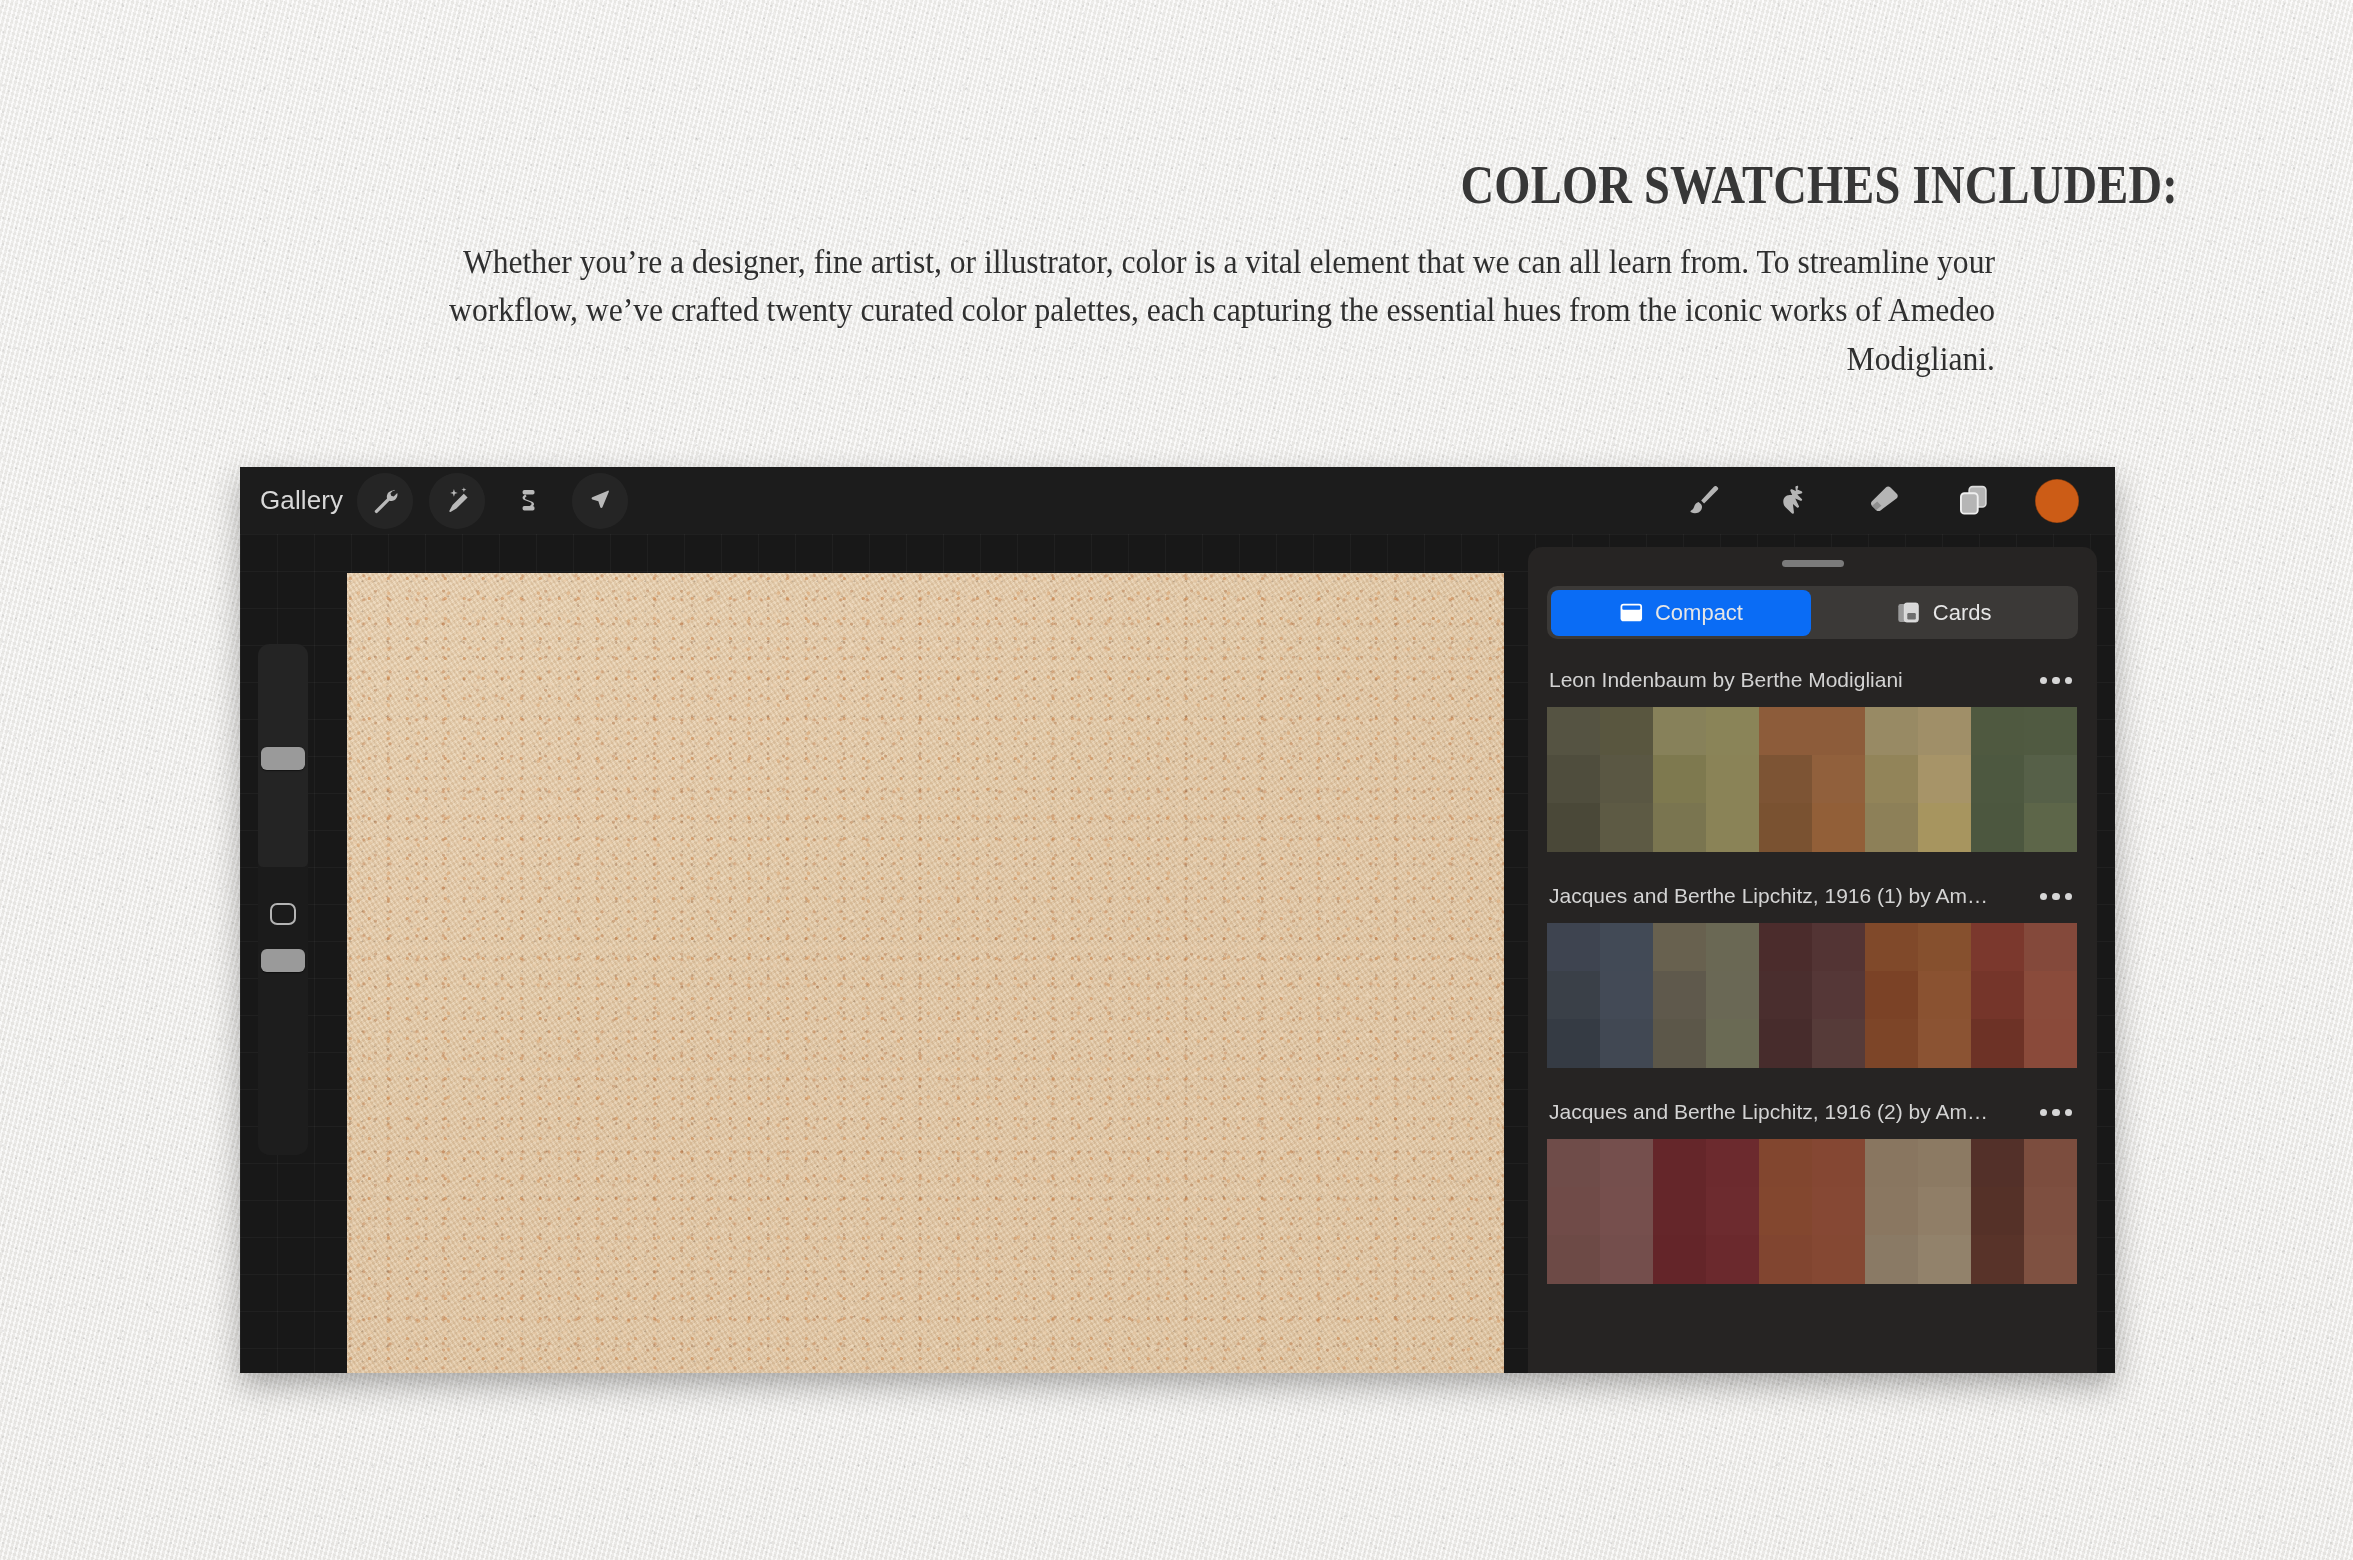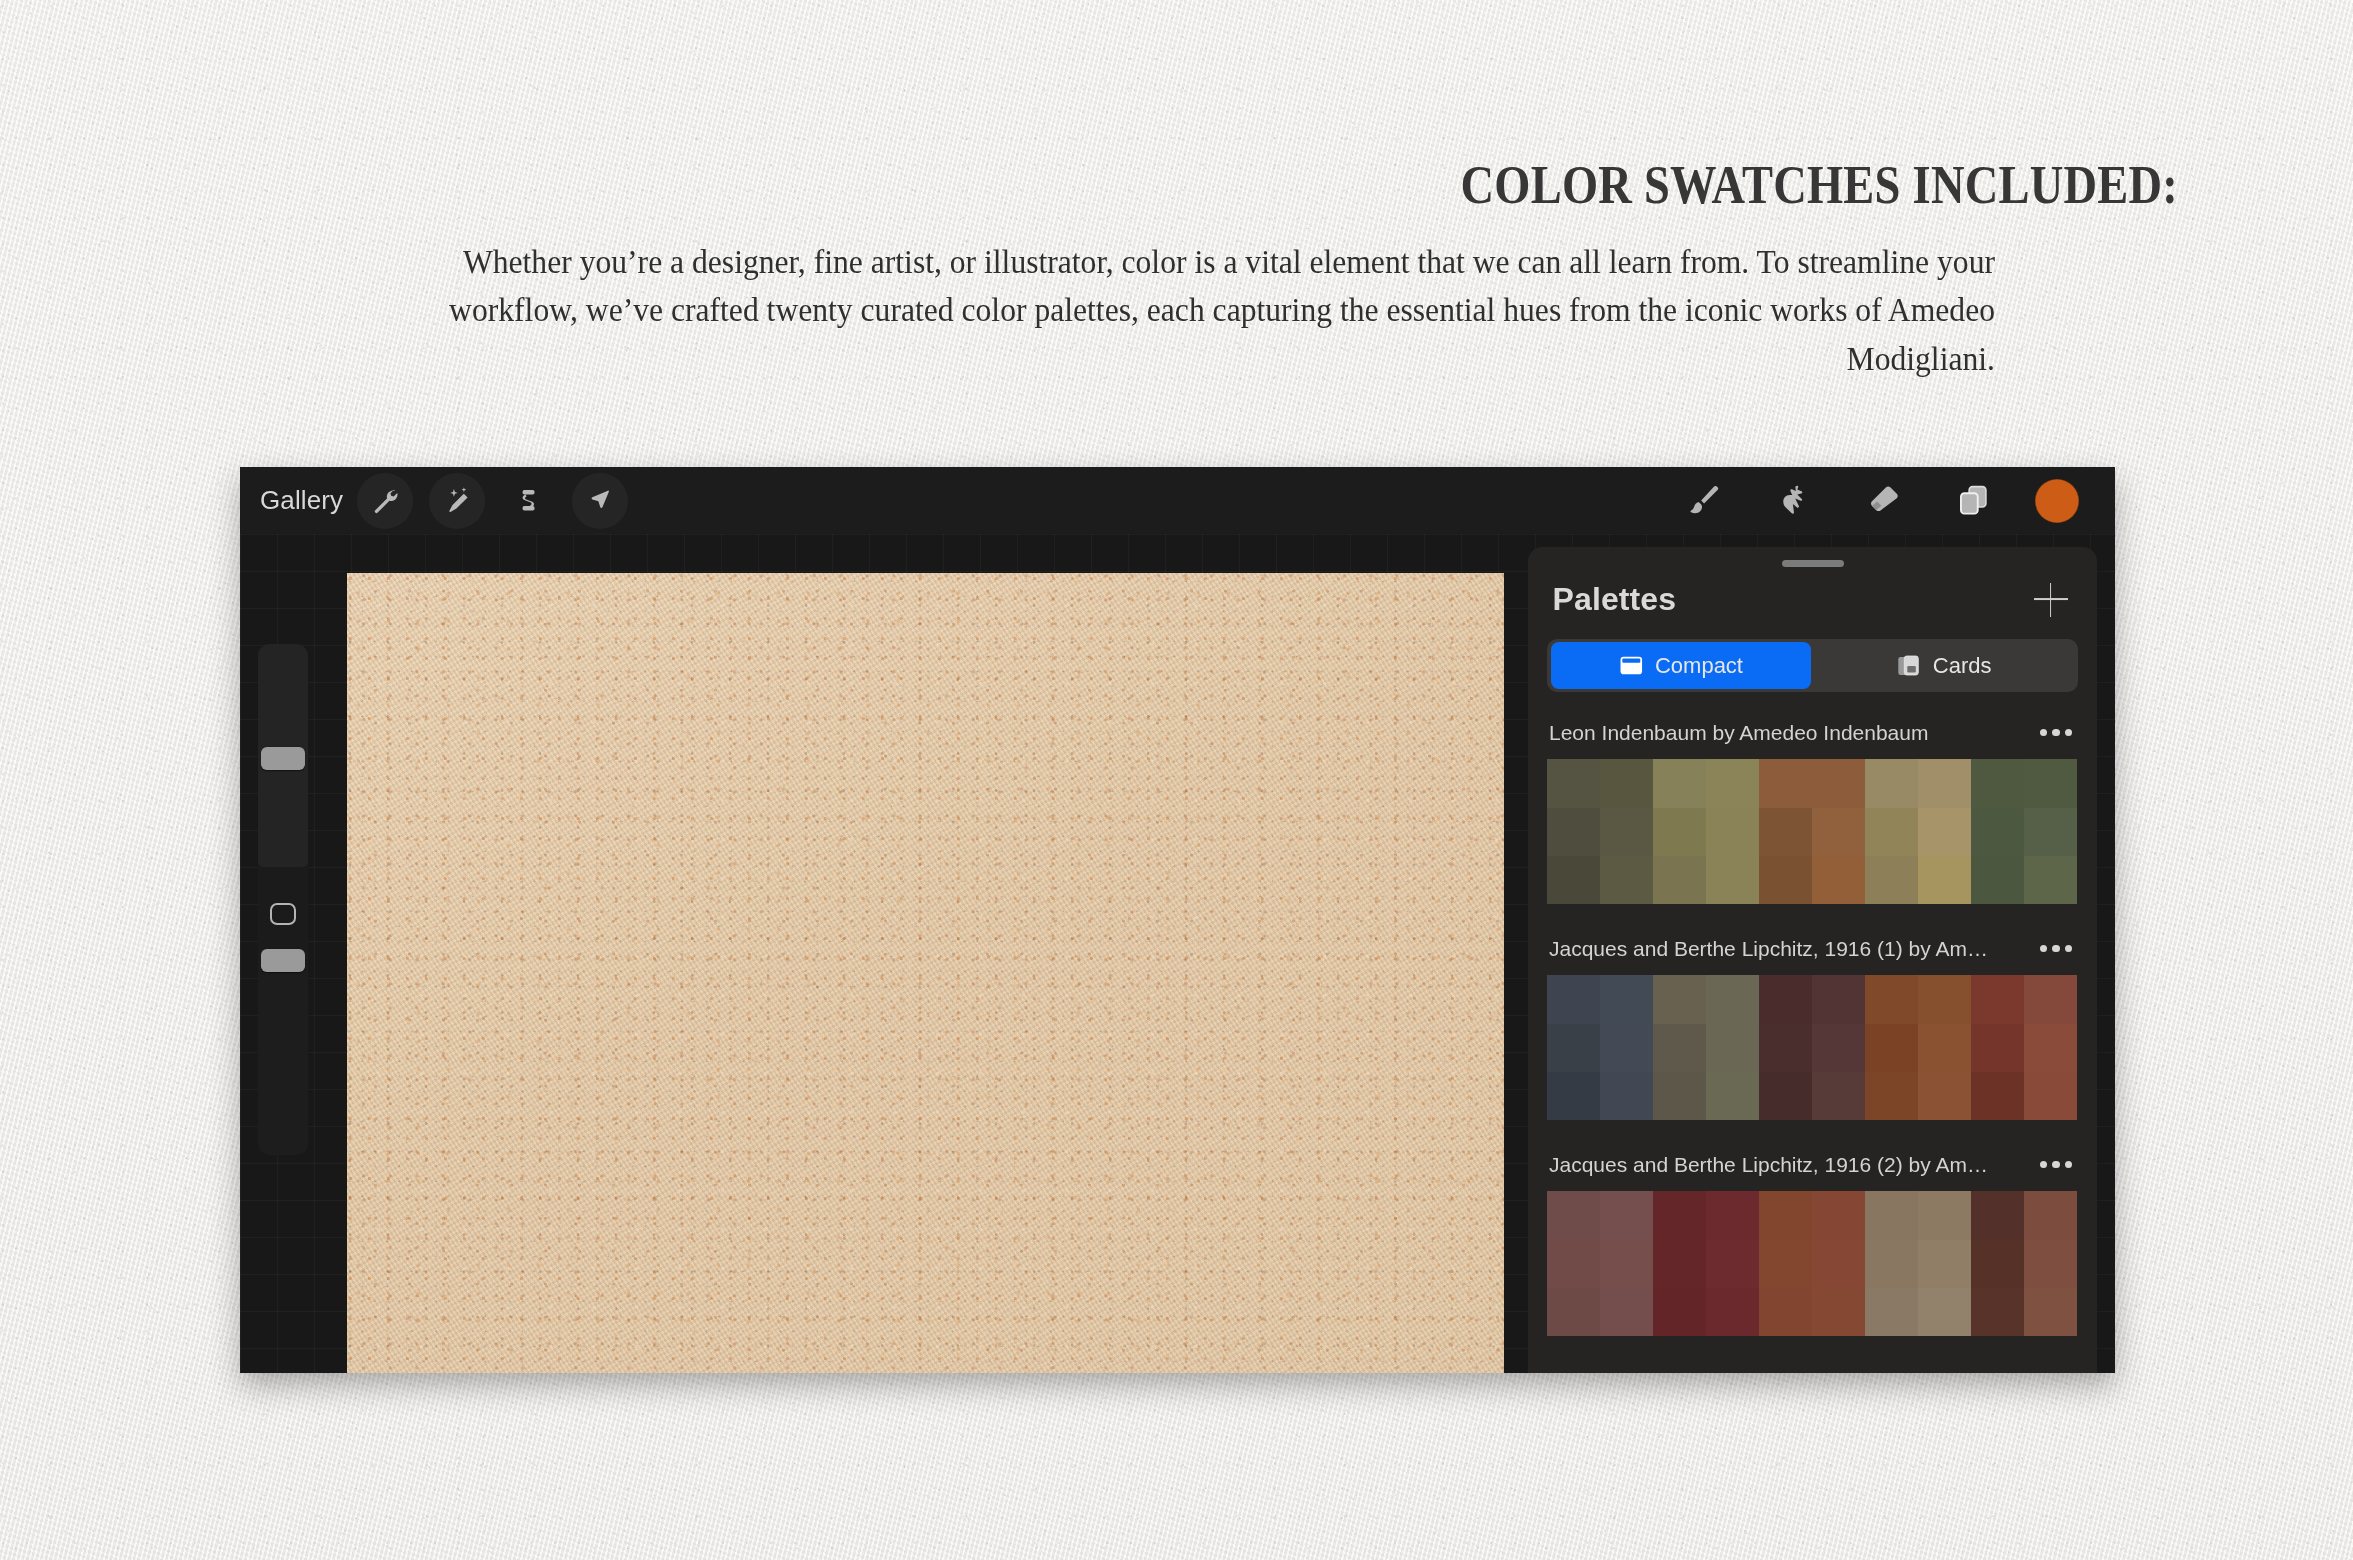--- a/index.html
+++ b/index.html
@@ -431,24 +431,20 @@
       </div>
       <div id="modify-button"></div>
       <div id="brush-opacity-slider">
         <div id="brush-opacity-thumb"></div>
       </div>
     </div>
 
     <div id="palettes-panel">
       <div id="panel-grabber"></div>
 
-      <div id="panel-head">
-        <div id="panel-title">Palettes</div>
-        <div id="add-palette-button"></div>
-      </div>
 
       <div id="view-mode-segment">
         <div class="segment-option active">
           <span>
             <svg width="24.6" height="21" viewBox="0 0 24 20" fill="#ffffff">
               <rect x="1.5" y="1.5" width="21" height="17" rx="3" fill="#ffffff"></rect>
               <rect x="3.2" y="3.2" width="17.6" height="4.2" rx="1.2" fill="#0a6cf5"></rect>
             </svg>
           </span>
           <span>Compact</span>
@@ -461,21 +457,21 @@
               <rect x="10" y="11" width="8.5" height="6.5" rx="1.2" fill="#6e6e6e"></rect>
             </svg>
           </span>
           <span>Cards</span>
         </div>
       </div>
 
       <div id="palette-list">
           <div class="palette-group">
             <div class="palette-row-head">
-              <div class="palette-name">Leon Indenbaum by Amedeo Indenbaum</div>
+              <div class="palette-name">Leon Indenbaum by Berthe Modigliani</div>
               <div class="palette-menu-button">
                 <i></i>
                 <i></i>
                 <i></i>
               </div>
             </div>
             <div class="swatch-grid">
               <div class="swatch-cell" style="background: rgb(85, 83, 66);"></div>
               <div class="swatch-cell" style="background: rgb(89, 86, 63);"></div>
               <div class="swatch-cell" style="background: rgb(135, 129, 90);"></div>

